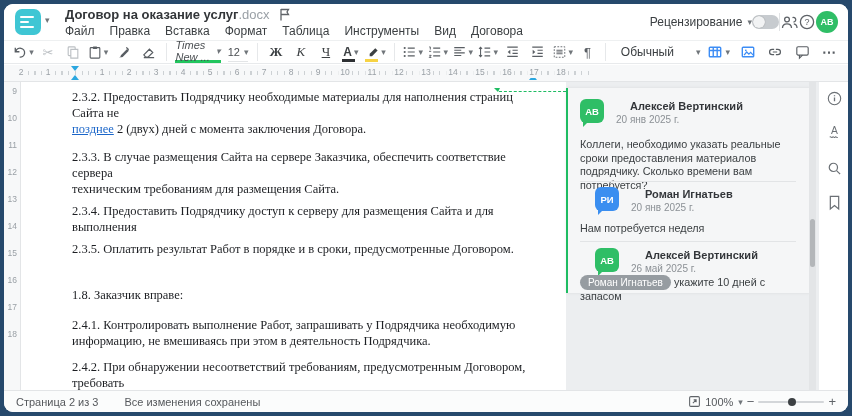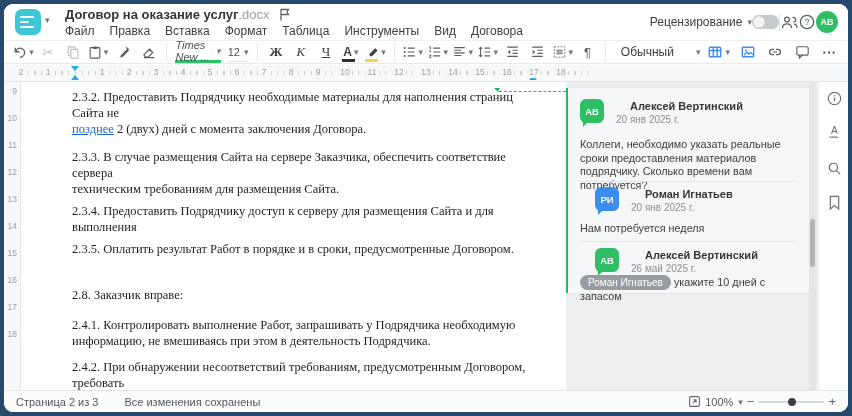--- a/index.html
+++ b/index.html
@@ -347,21 +347,21 @@
           <span class="vnum" style="top: 220px;">17</span>
           <span class="vnum" style="top: 247px;">18</span>
         </div>
 
     <div class="page">
       <div class="doc-text">
         <p class="p232"><span>2.3.2. Предоставить Подрядчику необходимые материалы для наполнения страниц Сайта не</span><br><span class="ins">позднее</span><span> 2 (двух) дней с момента заключения Договора.</span></p>
         <p class="p233"><span>2.3.3. В случае размещения Сайта на сервере Заказчика, обеспечить соответствие сервера</span><br><span>техническим требованиям для размещения Сайта.</span></p>
         <p class="p234"><span>2.3.4. Предоставить Подрядчику доступ к серверу для размещения Сайта и для выполнения</span><br></p>
         <p class="p235">2.3.5. Оплатить результат Работ в порядке и в сроки, предусмотренные Договором.</p>
-        <p class="p24">2.8. Заказчик вправе:</p>
+        <p class="p24">1.8. Заказчик вправе:</p>
         <p class="p241"><span>2.4.1. Контролировать выполнение Работ, запрашивать у Подрядчика необходимую</span><br><span>информацию, не вмешиваясь при этом в деятельность Подрядчика.</span></p>
         <p class="p242"><span>2.4.2. При обнаружении несоответствий требованиям, предусмотренным Договором, требовать</span><br><span>их устранения в сроки, установленные </span><span class="ins">в</span><span> п. 2.7.1.</span></p>
 
       </div>
     </div>
 
     <span class="connector"></span>
     <span class="connector-arrow"></span>
 
     <div class="comments">

